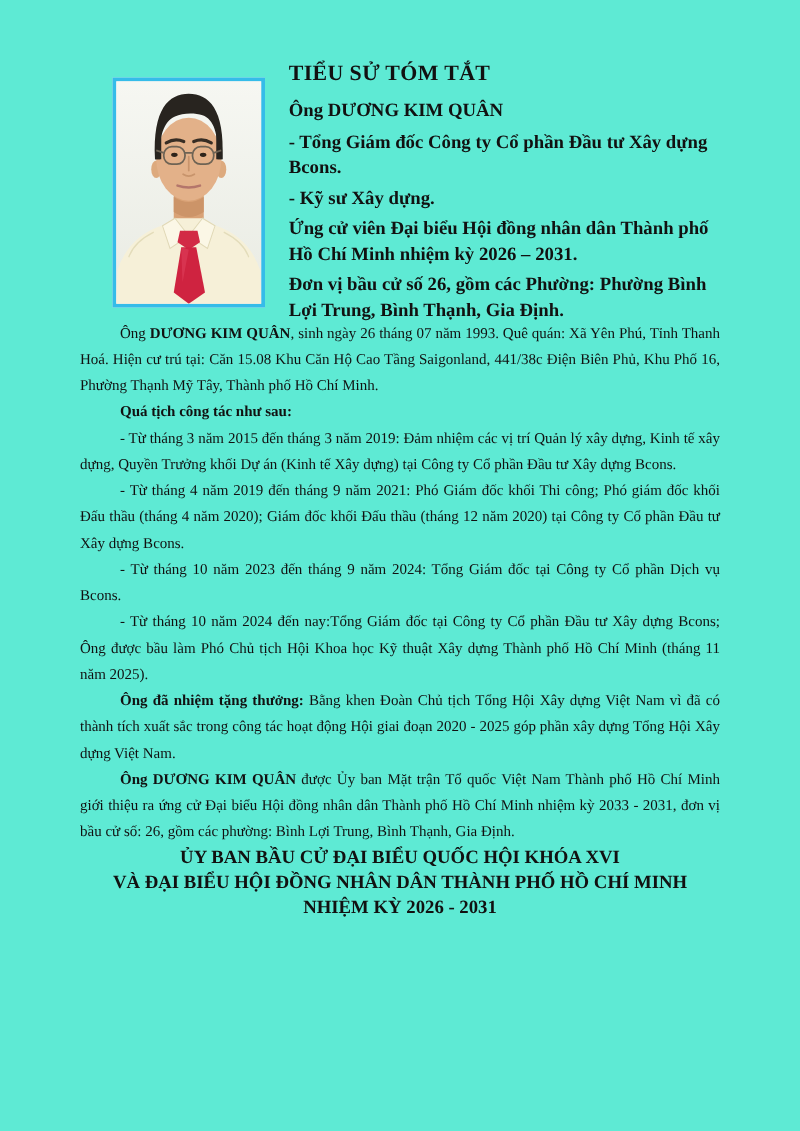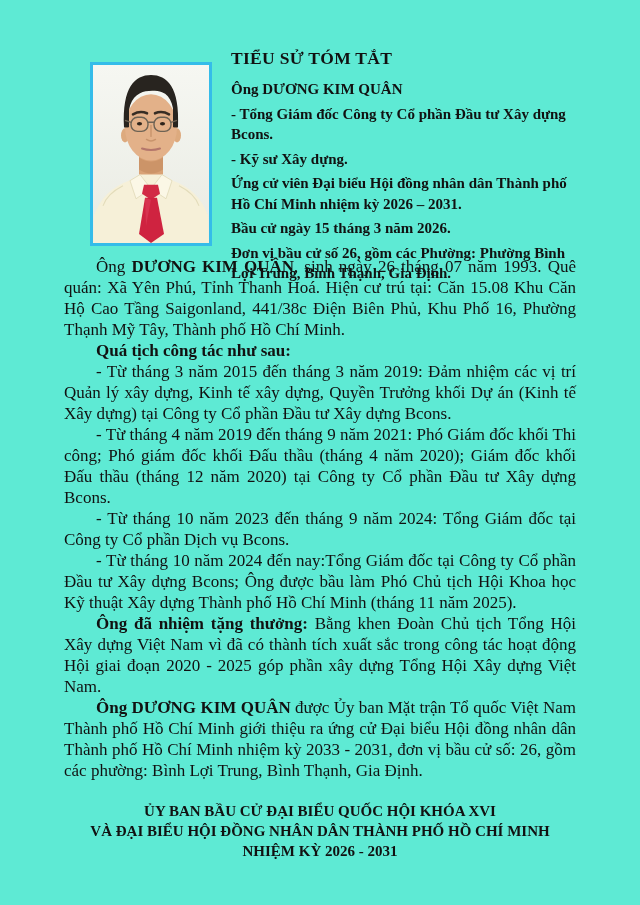--- a/index.html
+++ b/index.html
@@ -27,26 +27,26 @@
     margin-bottom:10px;
   }
   .hdr {
     font-size:15px; font-weight:bold; line-height:20.5px;
     margin-bottom:4px; text-align:left;
   }
   .content {
     position:absolute; left:64px; top:256px; width:512px;
   }
   .para {
-    font-size:17px; line-height:21px;
+    font-size:12px; line-height:21px;
     text-align:justify; text-indent:32px;
   }
   .bold { font-weight:bold; }
   .footer {
-    margin-top:20px; text-align:center;
+    text-align:center;
   }
   .footer p {
     font-size:15px; font-weight:bold; line-height:20px;
   }
 </style>
 </head>
 <body>
 
 <div class="page">
 
@@ -97,21 +97,20 @@
       <path d="M49 83 Q58 86 67 83" stroke="#b4766b" stroke-width="2" fill="none" stroke-linecap="round"></path>
     </svg>
   </div>
 
   <div class="header-col">
     <h1 class="doc-title">TIỂU SỬ TÓM TẮT</h1>
     <p class="hdr">Ông DƯƠNG KIM QUÂN</p>
     <p class="hdr">- Tổng Giám đốc Công ty Cổ phần Đầu tư Xây dựng Bcons.</p>
     <p class="hdr">- Kỹ sư Xây dựng.</p>
     <p class="hdr">Ứng cử viên Đại biểu Hội đồng nhân dân Thành phố Hồ Chí Minh nhiệm kỳ 2026 – 2031.</p>
-    <p class="hdr">Bầu cử ngày 15 tháng 3 năm 2026.</p>
     <p class="hdr">Đơn vị bầu cử số 26, gồm các Phường: Phường Bình Lợi Trung, Bình Thạnh, Gia Định.</p>
   </div>
 
   <div class="content">
     <p class="para"><span>Ông </span><span class="bold">DƯƠNG KIM QUÂN</span><span>, sinh ngày 26 tháng 07 năm 1993. Quê quán: Xã Yên Phú, Tỉnh Thanh Hoá. Hiện cư trú tại: Căn 15.08 Khu Căn Hộ Cao Tầng Saigonland, 441/38c Điện Biên Phủ, Khu Phố 16, Phường Thạnh Mỹ Tây, Thành phố Hồ Chí Minh.</span></p>
 
     <p class="para bold">Quá tịch công tác như sau:</p>
 
     <p class="para">- Từ tháng 3 năm 2015 đến tháng 3 năm 2019: Đảm nhiệm các vị trí Quản lý xây dựng, Kinh tế xây dựng, Quyền Trưởng khối Dự án (Kinh tế Xây dựng) tại Công ty Cổ phần Đầu tư Xây dựng Bcons.</p>
     <p class="para">- Từ tháng 4 năm 2019 đến tháng 9 năm 2021: Phó Giám đốc khối Thi công; Phó giám đốc khối Đấu thầu (tháng 4 năm 2020); Giám đốc khối Đấu thầu (tháng 12 năm 2020) tại Công ty Cổ phần Đầu tư Xây dựng Bcons.</p>

